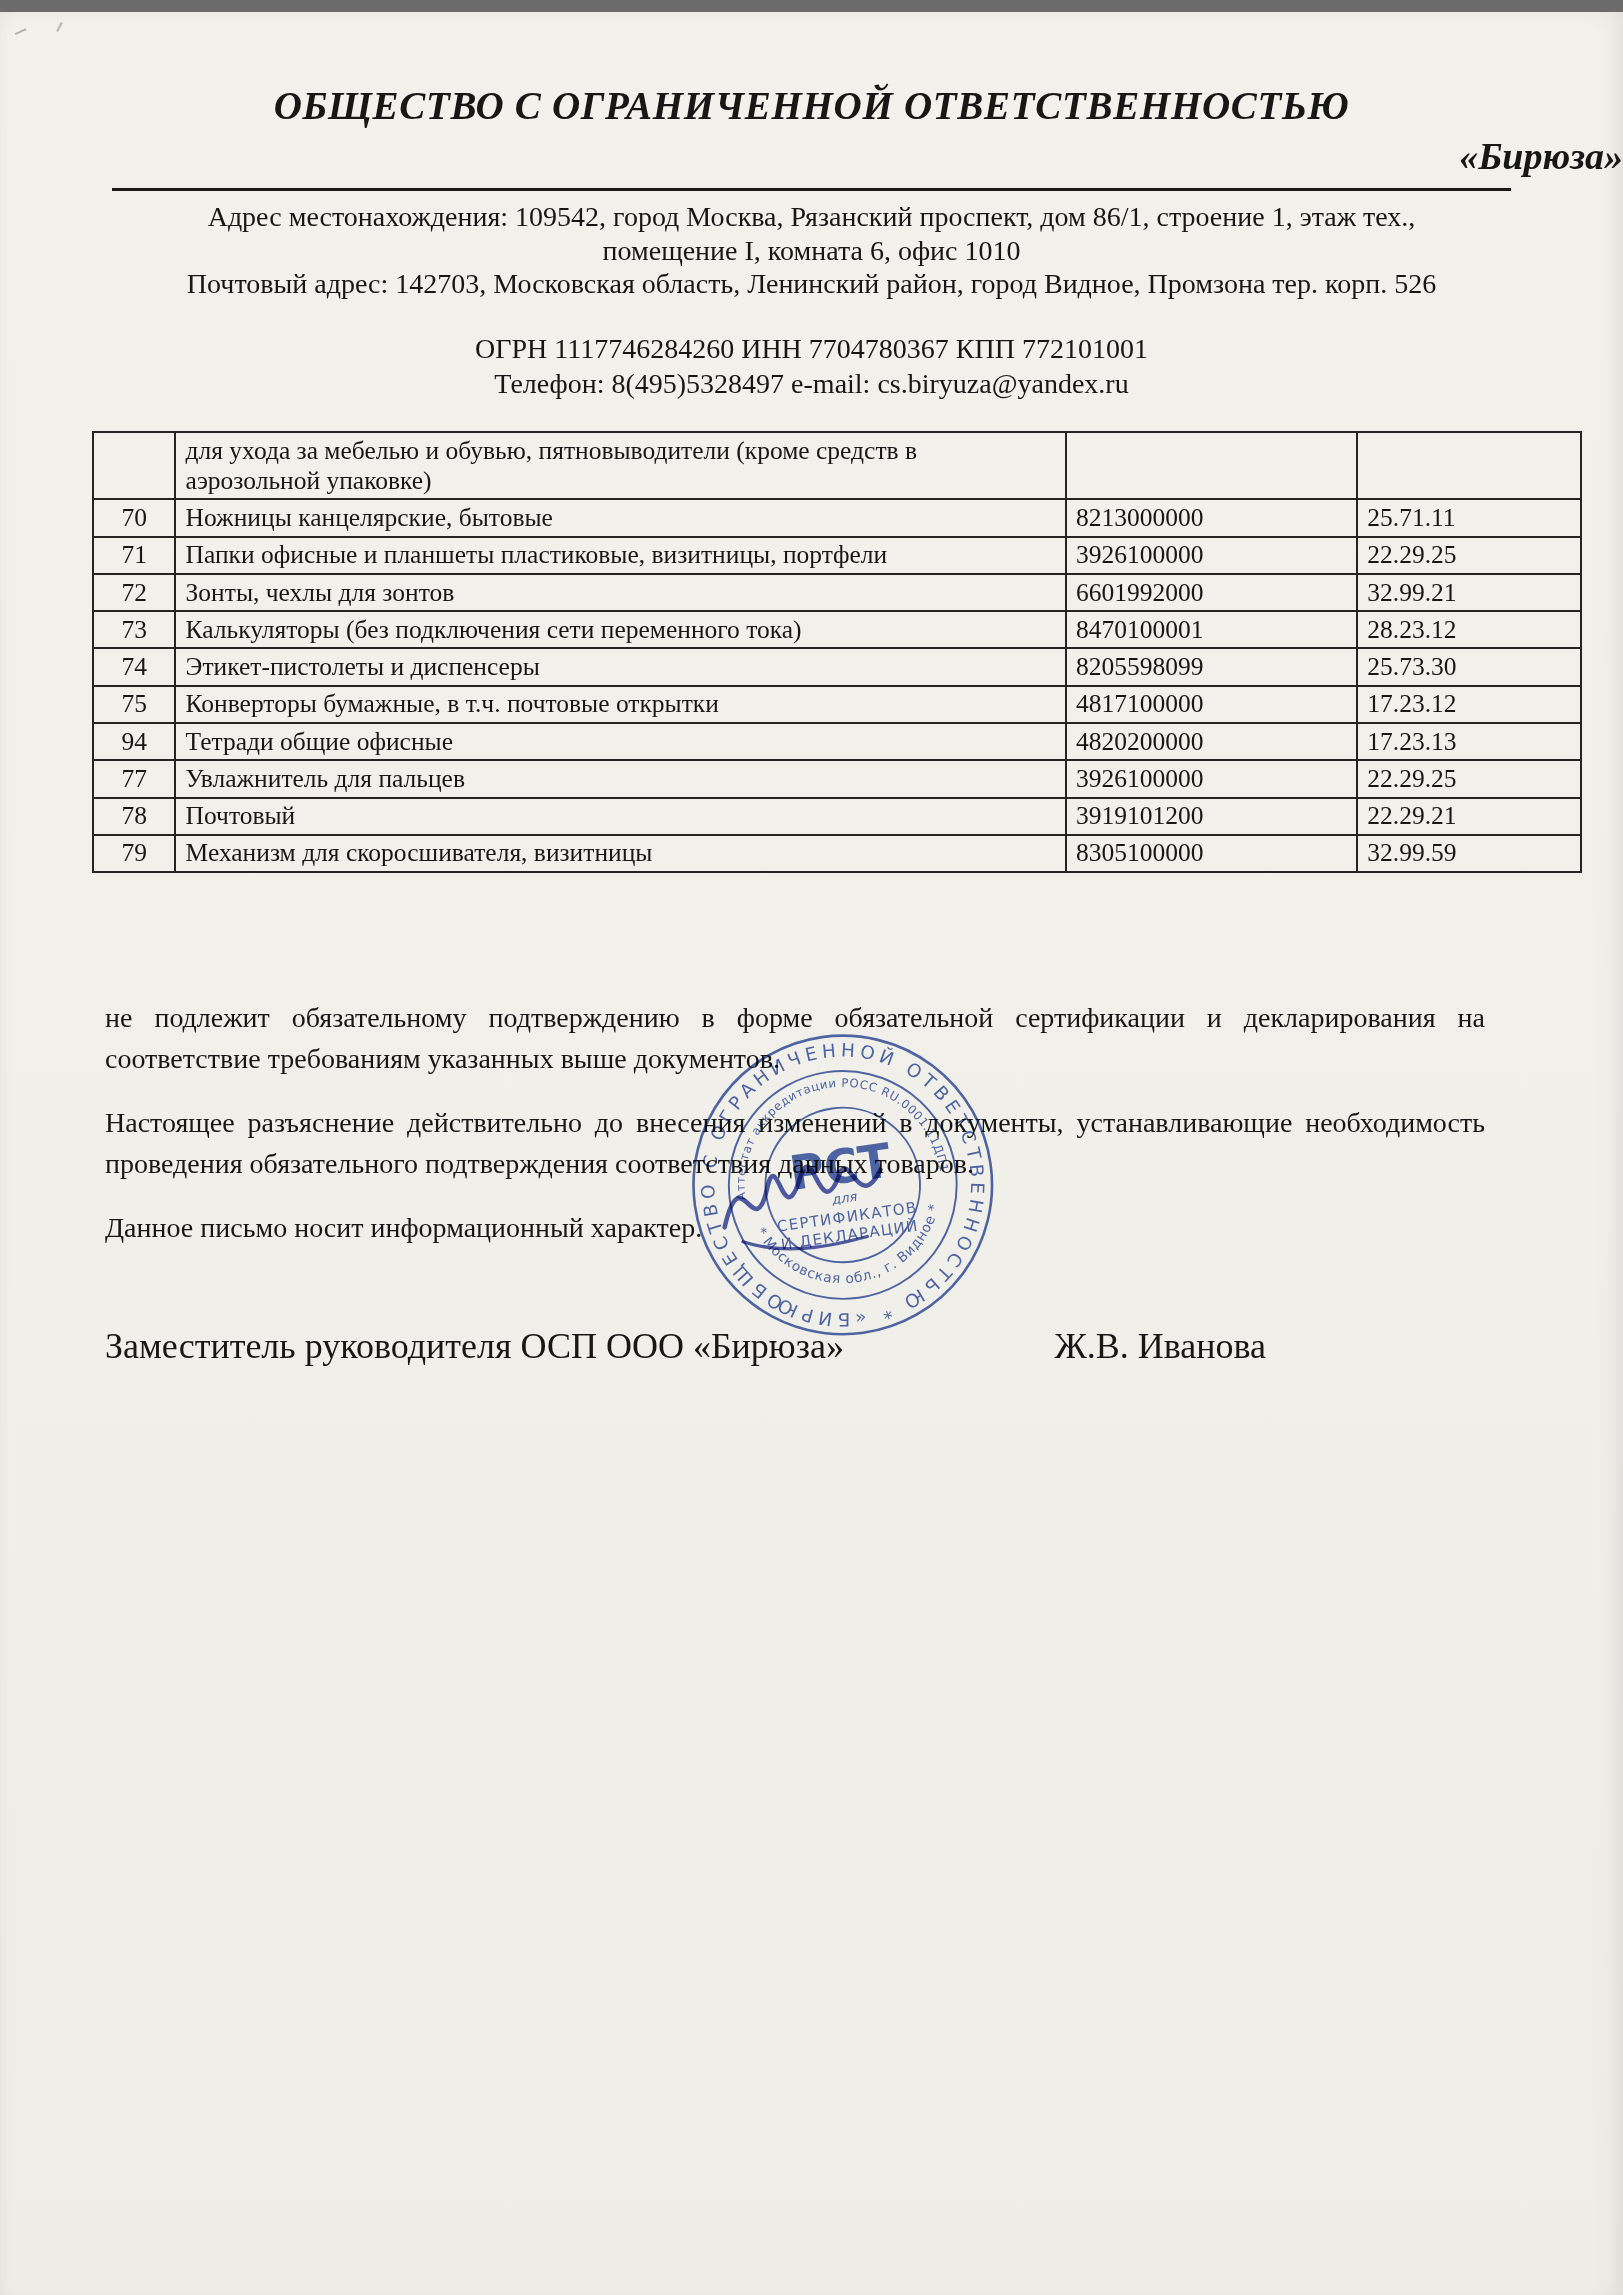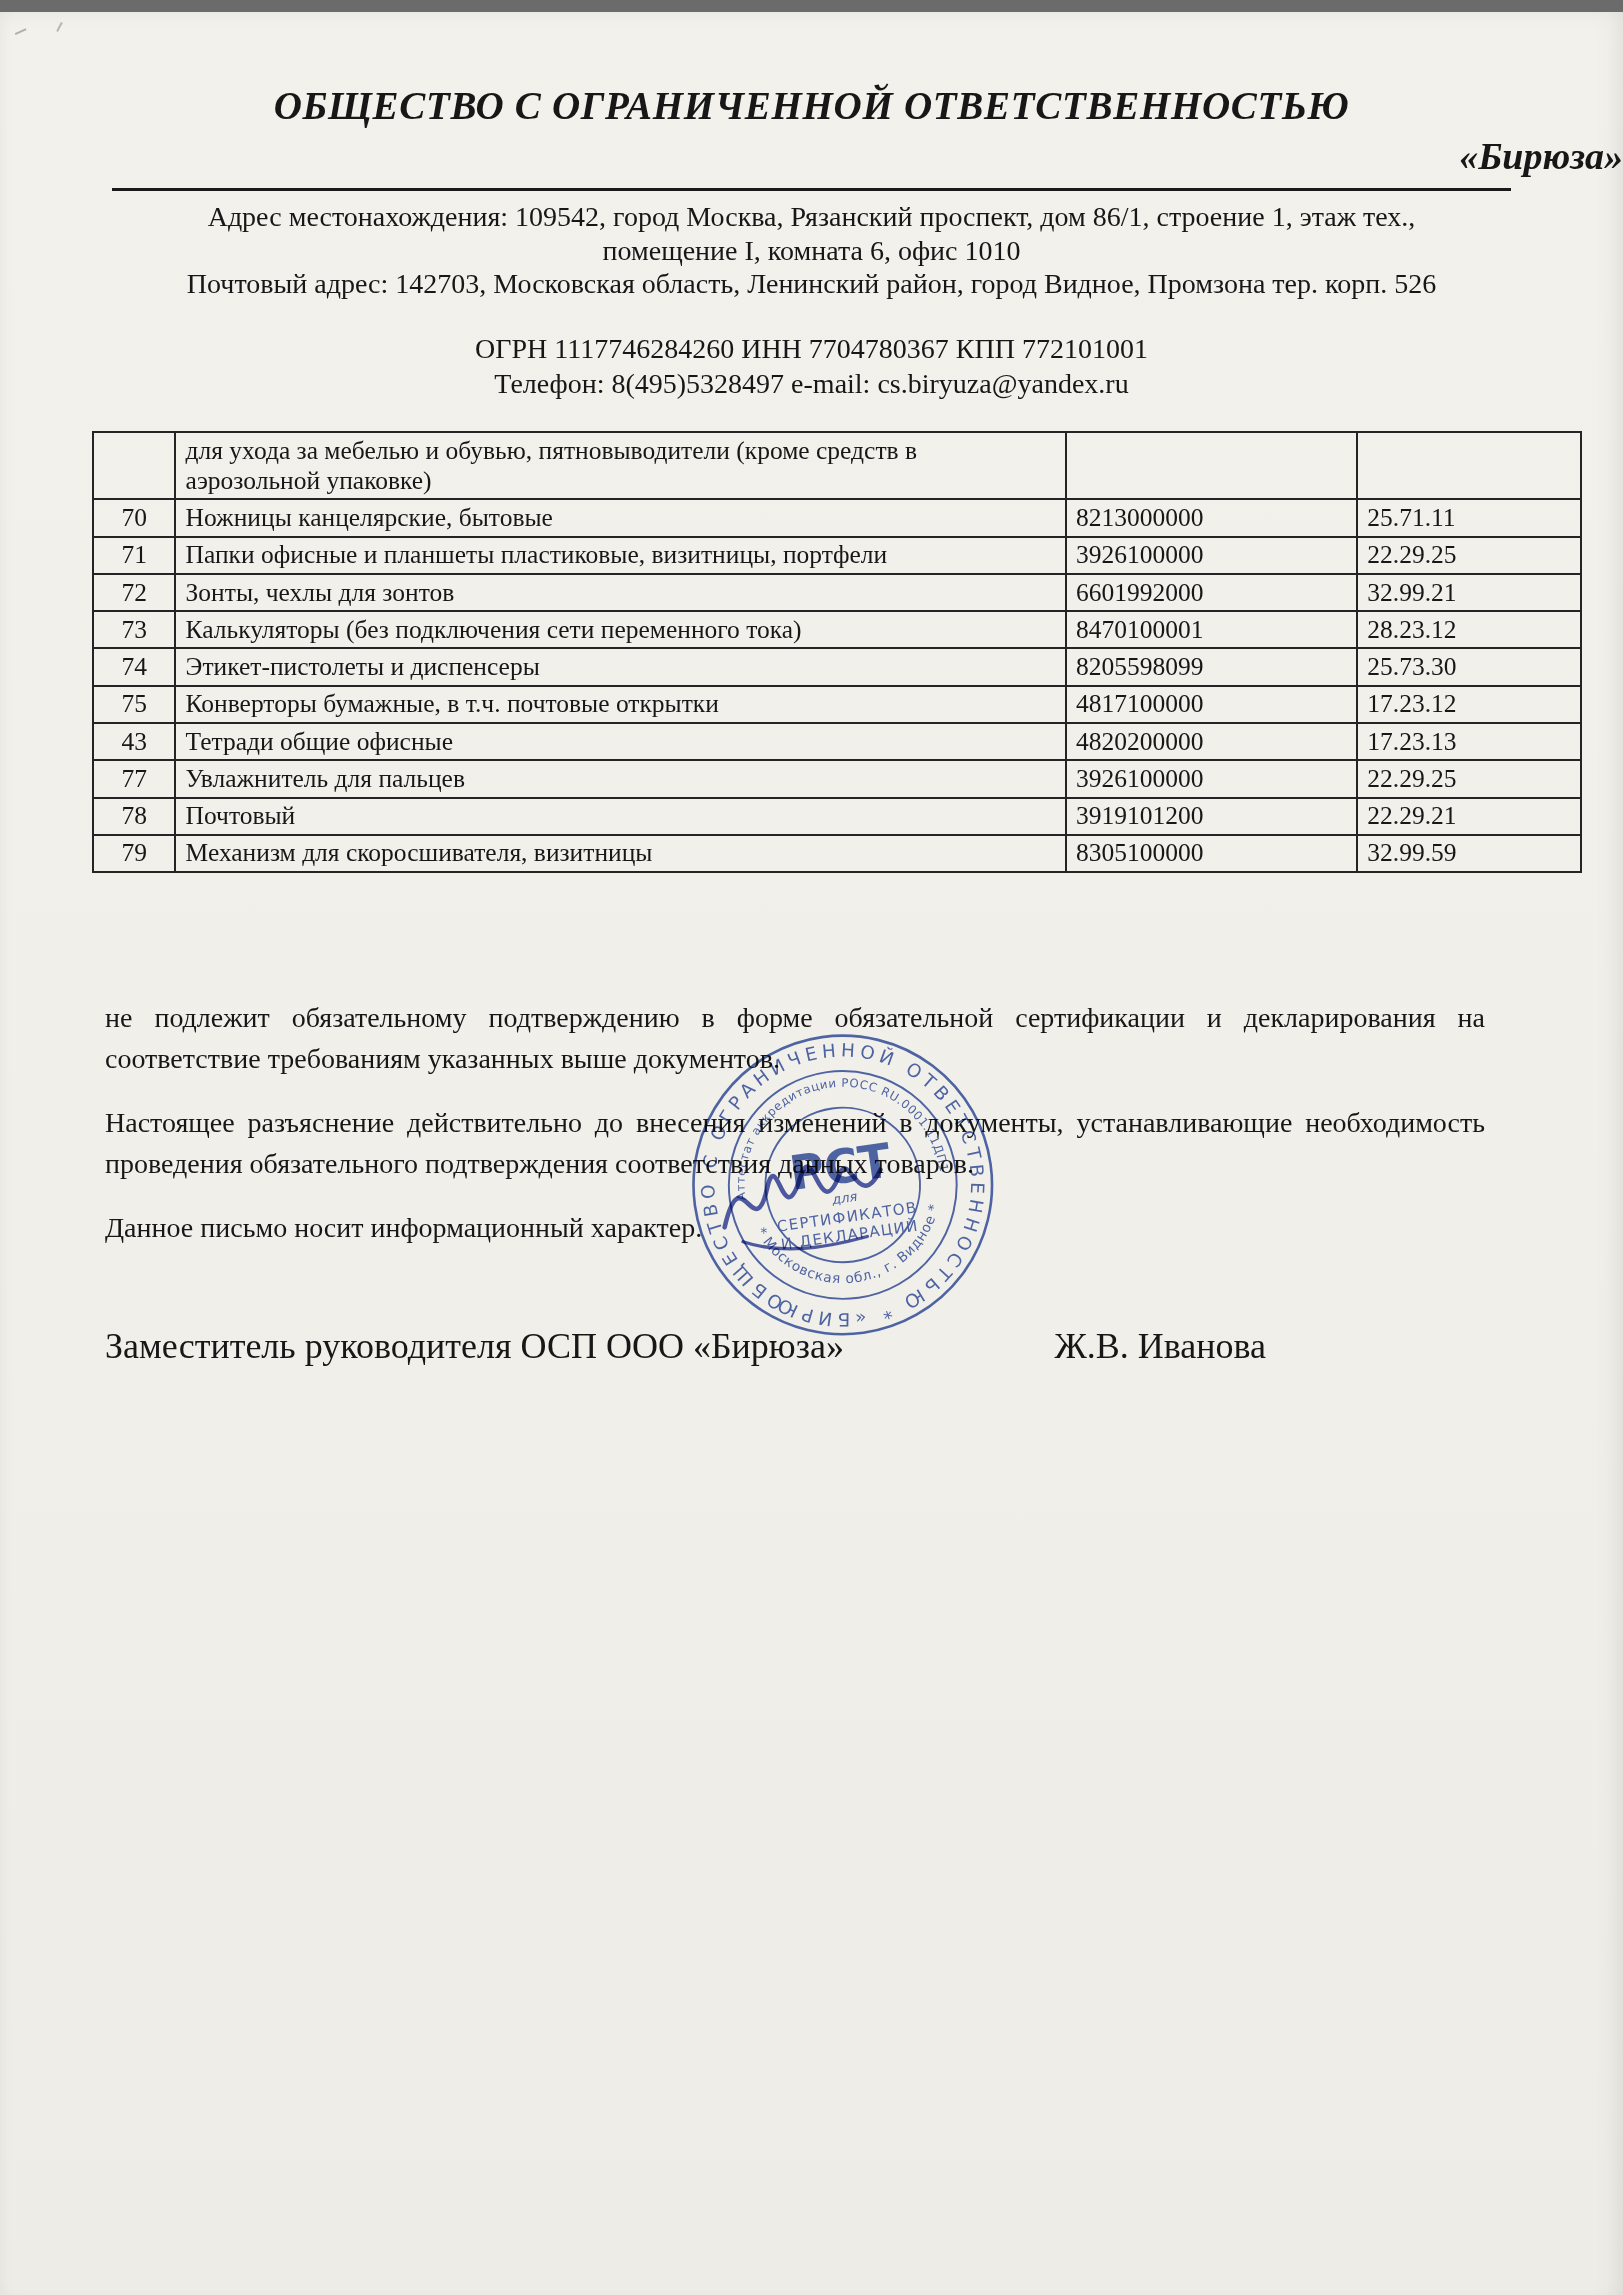--- a/index.html
+++ b/index.html
@@ -130,21 +130,21 @@
           <td class="col-code">8205598099</td>
           <td class="col-okpd">25.73.30</td>
         </tr>
         <tr>
           <td class="col-num">75</td>
           <td class="col-name">Конверторы бумажные, в т.ч. почтовые открытки</td>
           <td class="col-code">4817100000</td>
           <td class="col-okpd">17.23.12</td>
         </tr>
         <tr>
-          <td class="col-num">43</td>
+          <td class="col-num">94</td>
           <td class="col-name">Тетради общие офисные</td>
           <td class="col-code">4820200000</td>
           <td class="col-okpd">17.23.13</td>
         </tr>
         <tr>
           <td class="col-num">77</td>
           <td class="col-name">Увлажнитель для пальцев</td>
           <td class="col-code">3926100000</td>
           <td class="col-okpd">22.29.25</td>
         </tr>

